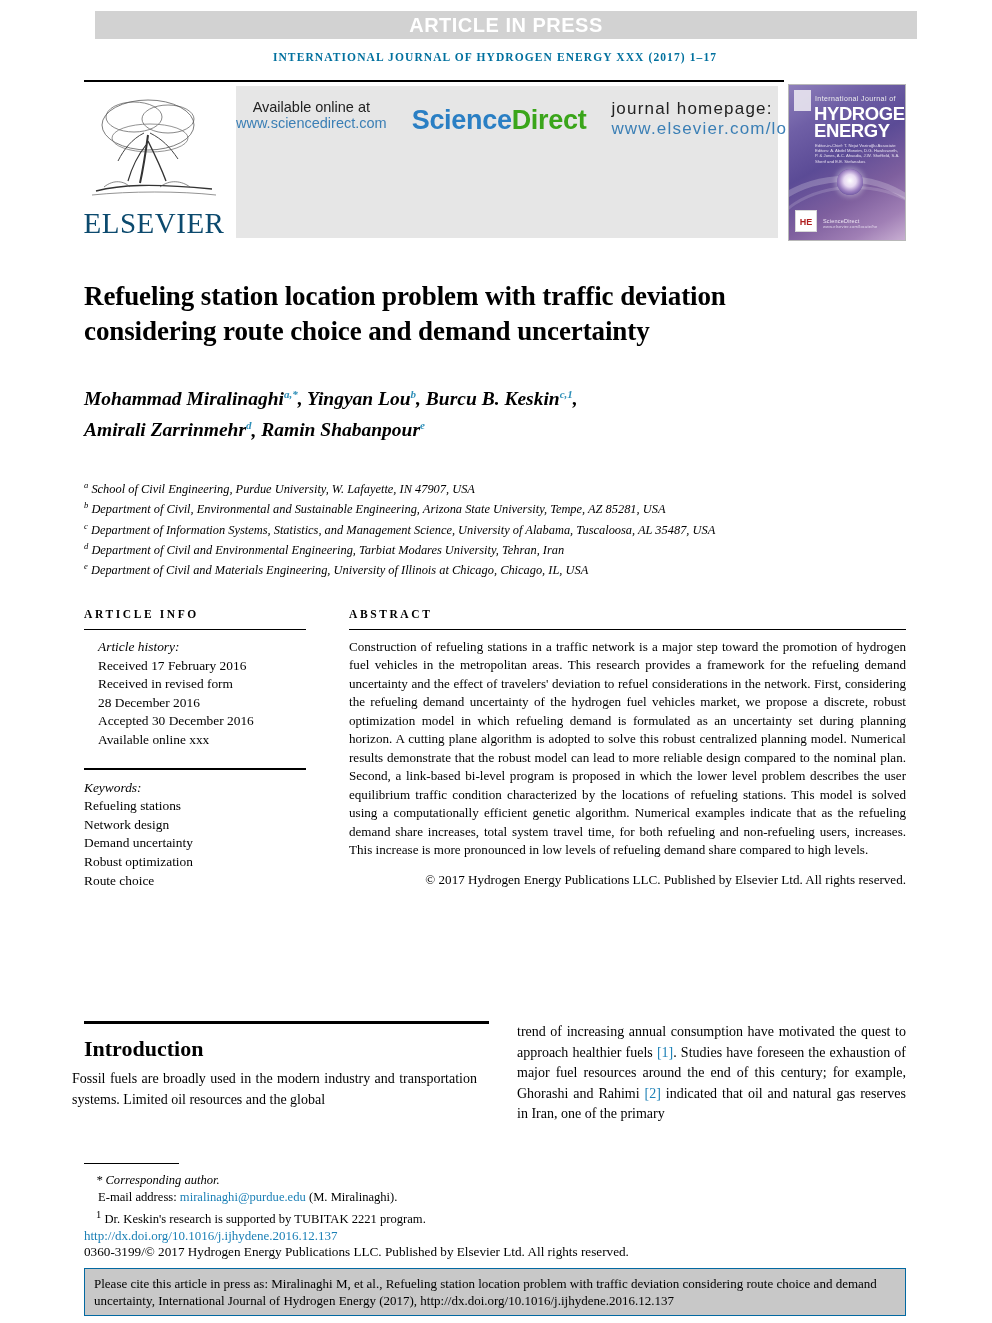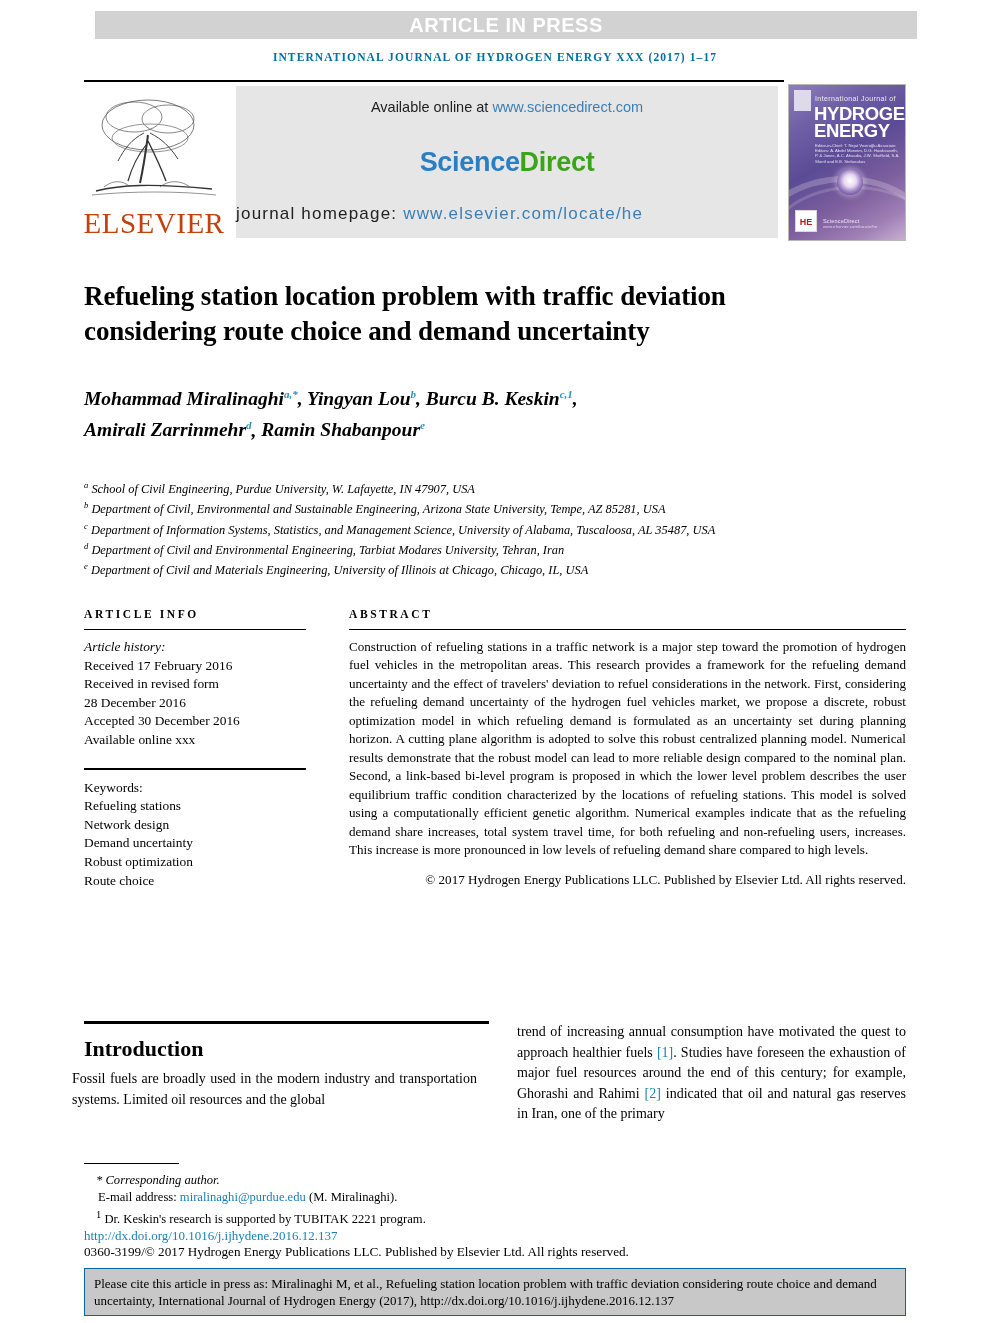--- a/index.html
+++ b/index.html
@@ -69,35 +69,35 @@
     display: flex;
     flex-direction: column;
     justify-content: flex-end;
     align-items: center;
   }
   .tree-svg { display:block; width: 128px; height: 112px; }
   .elsevier-word {
     font-family: "Liberation Serif", serif;
     font-size: 29px;
     letter-spacing: 0.5px;
-    color: #c2410c;
+    color: #0c4a6e;
     line-height: 1;
     margin-top: 2px;
   }
 
   .sd-box {
     position: absolute;
     left: 152px; top: 2px;
     right: 128px;
     height: 152px;
     background: #e6e6e6;
     display: flex;
-    flex-direction: column;
     justify-content: space-between;
     padding: 13px 0 14px 0;
+    gap: 25px;
   }
   .sd-avail {
     text-align: center;
     font-family: "Liberation Sans", sans-serif;
     font-size: 14.5px;
     color: #222;
   }
   .sd-avail .url { color: #3b7fb5; }
   .sd-logo {
     text-align: center;
@@ -234,34 +234,35 @@
   .sec-rule {
     height: 1px;
     background: #000;
     margin-top: 9px;
     margin-bottom: 8px;
   }
   .hist {
     font-family: "Liberation Serif", serif;
     font-size: 13.4px;
     line-height: 18.6px;
+    margin-left: 14px;
   }
   .hist .it { font-style: italic; }
   .kw-rule {
     height: 2px;
     background: #000;
     margin-top: 18px;
     margin-bottom: 9px;
   }
   .kws {
     font-family: "Liberation Serif", serif;
     font-size: 13.4px;
     line-height: 18.6px;
   }
-  .kws .it { }
+  .kws .it { font-style: italic; }
 
   .abstract-body {
     font-family: "Liberation Serif", serif;
     font-size: 13.1px;
     line-height: 18.45px;
     text-align: justify;
   }
   .abstract-copy {
     font-family: "Liberation Serif", serif;
     font-size: 13.1px;

